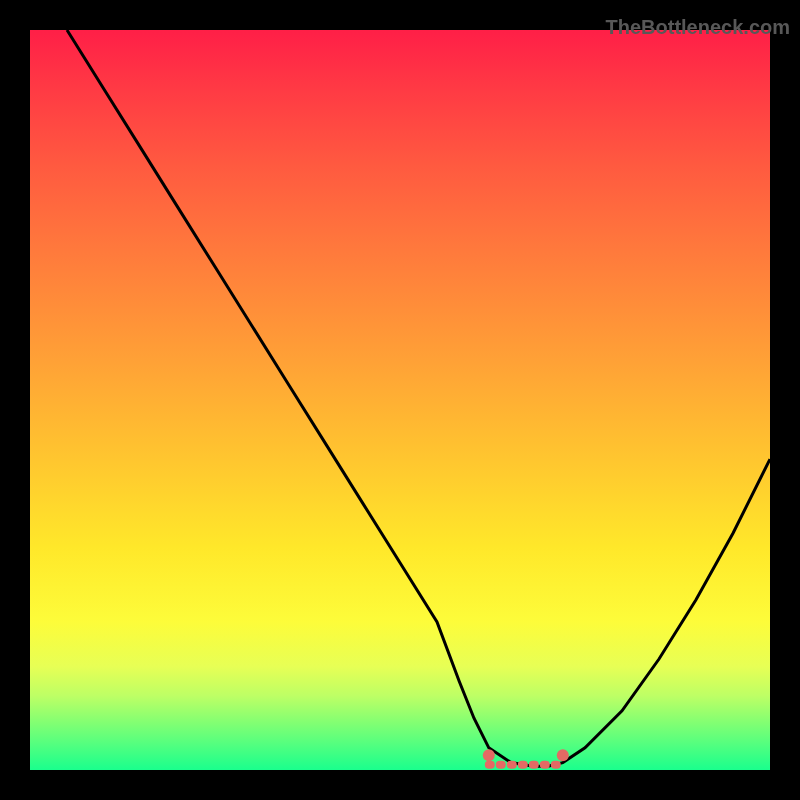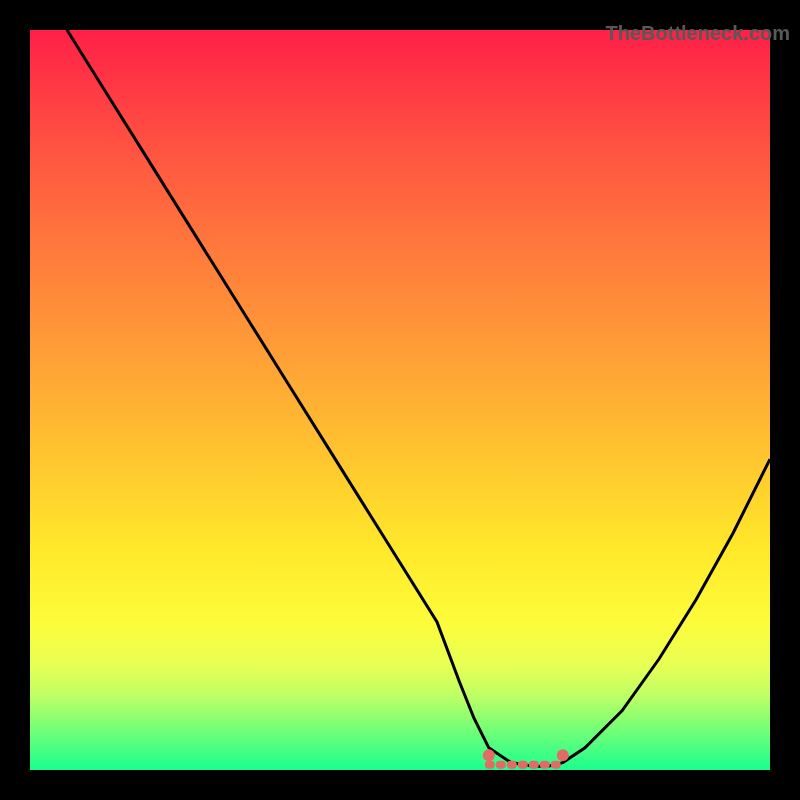--- a/index.html
+++ b/index.html
@@ -35,21 +35,21 @@
       #ffe82a 70%,
       #fdfc3a 80%,
       #e7ff55 86%,
       #bdff65 90%,
       #8cff70 93%,
       #5cff7d 96%,
       #1aff8d 100%);
   }
   .watermark {
     position: absolute;
-    top: 22px;
+    top: 16px;
     right: 10px;
     font-family: Arial, Helvetica, sans-serif;
     font-size: 20px;
     font-weight: 600;
     color: #585858;
     user-select: none;
   }
   svg.curve {
     position: absolute;
     left: 0;

